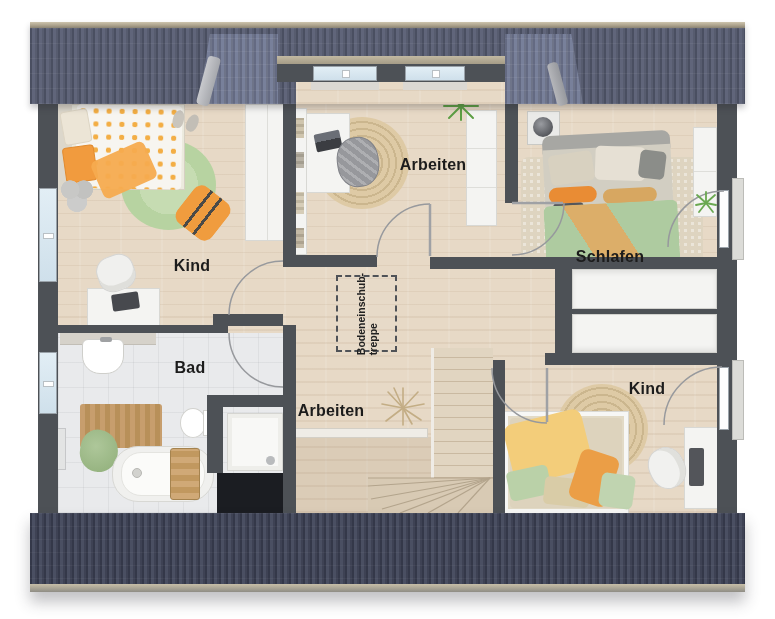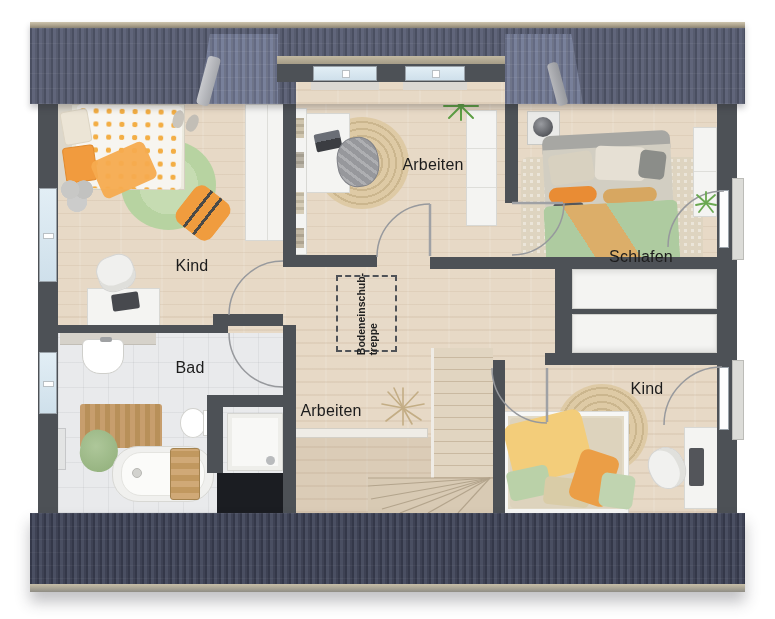--- a/index.html
+++ b/index.html
@@ -34,21 +34,21 @@
     background-image:
       repeating-linear-gradient(0deg, rgba(90,95,100,.08) 0 1px, transparent 1px 25px),
       repeating-linear-gradient(90deg, rgba(90,95,100,.08) 0 1px, transparent 1px 25px);}
   .wall{background:var(--wall);}
   .wf{background:var(--white-furniture);border:1px solid #d8d8d4;box-sizing:border-box;}
   .win{background:linear-gradient(180deg,#e2eef5,var(--glass));border:1px solid #9aa2a9;box-sizing:border-box;}
   .win-bar{position:absolute;background:#ffffff;border:1px solid #b9c0c5;box-sizing:border-box;}
   .rail{background:#efece6;border:1px solid #d3cfc6;box-sizing:border-box;}
   .steps{background:repeating-linear-gradient(0deg,#c9b9a1 0 1.5px,#e1d5c1 1.5px 12px);}
   .label{position:absolute;transform:translate(-50%,-50%);color:var(--label);
-         font-size:16px;font-weight:400;letter-spacing:.2px;white-space:nowrap;z-index:60;}
+         font-size:16px;font-weight:700;letter-spacing:.2px;white-space:nowrap;z-index:60;}
   .hatch{border:2px dashed #4f5257;box-sizing:border-box;z-index:60;background:rgba(255,255,255,.04);}
   .hatch-txt{position:absolute;left:50%;top:50%;transform:translate(-50%,-50%) rotate(-90deg);
          font-size:10.5px;font-weight:700;color:#222;line-height:12px;white-space:nowrap;text-align:left;}
   .jute-rug{background:repeating-radial-gradient(circle, #decaa5 0 5px, #cbb68e 5px 7px);border-radius:50%;}
 </style>
 </head>
 <body>
 
 <div id="canvas">
 
@@ -243,21 +243,21 @@
     <div class="abs" style="left:34px;top:26px;width:68px;height:8px;background:#dbd8d3;"></div>
     <div class="abs" style="left:126px;top:26px;width:64px;height:8px;background:#dbd8d3;"></div>
   </div>
 
   <div class="abs corr-bottom" style="left:30px;top:513px;width:715px;height:79px;z-index:45;box-shadow:0 10px 14px rgba(50,50,60,.30);">
     <div class="abs" style="left:0;top:71px;width:715px;height:8px;background:linear-gradient(180deg,var(--gutter),#8f8d85);"></div>
   </div>
 
   <div class="label" style="left:192px;top:266px;">Kind</div>
   <div class="label" style="left:433px;top:165px;">Arbeiten</div>
-  <div class="label" style="left:641px;top:257px;">Schlafen</div>
+  <div class="label" style="left:610px;top:257px;">Schlafen</div>
   <div class="label" style="left:190px;top:368px;">Bad</div>
   <div class="label" style="left:331px;top:411px;">Arbeiten</div>
   <div class="label" style="left:647px;top:389px;">Kind</div>
 
   <div class="abs hatch" style="left:336px;top:275px;width:61px;height:77px;">
     <div class="hatch-txt">
       <div>Bodeneinschub-</div>
       <div>treppe</div>
     </div>
   </div>

